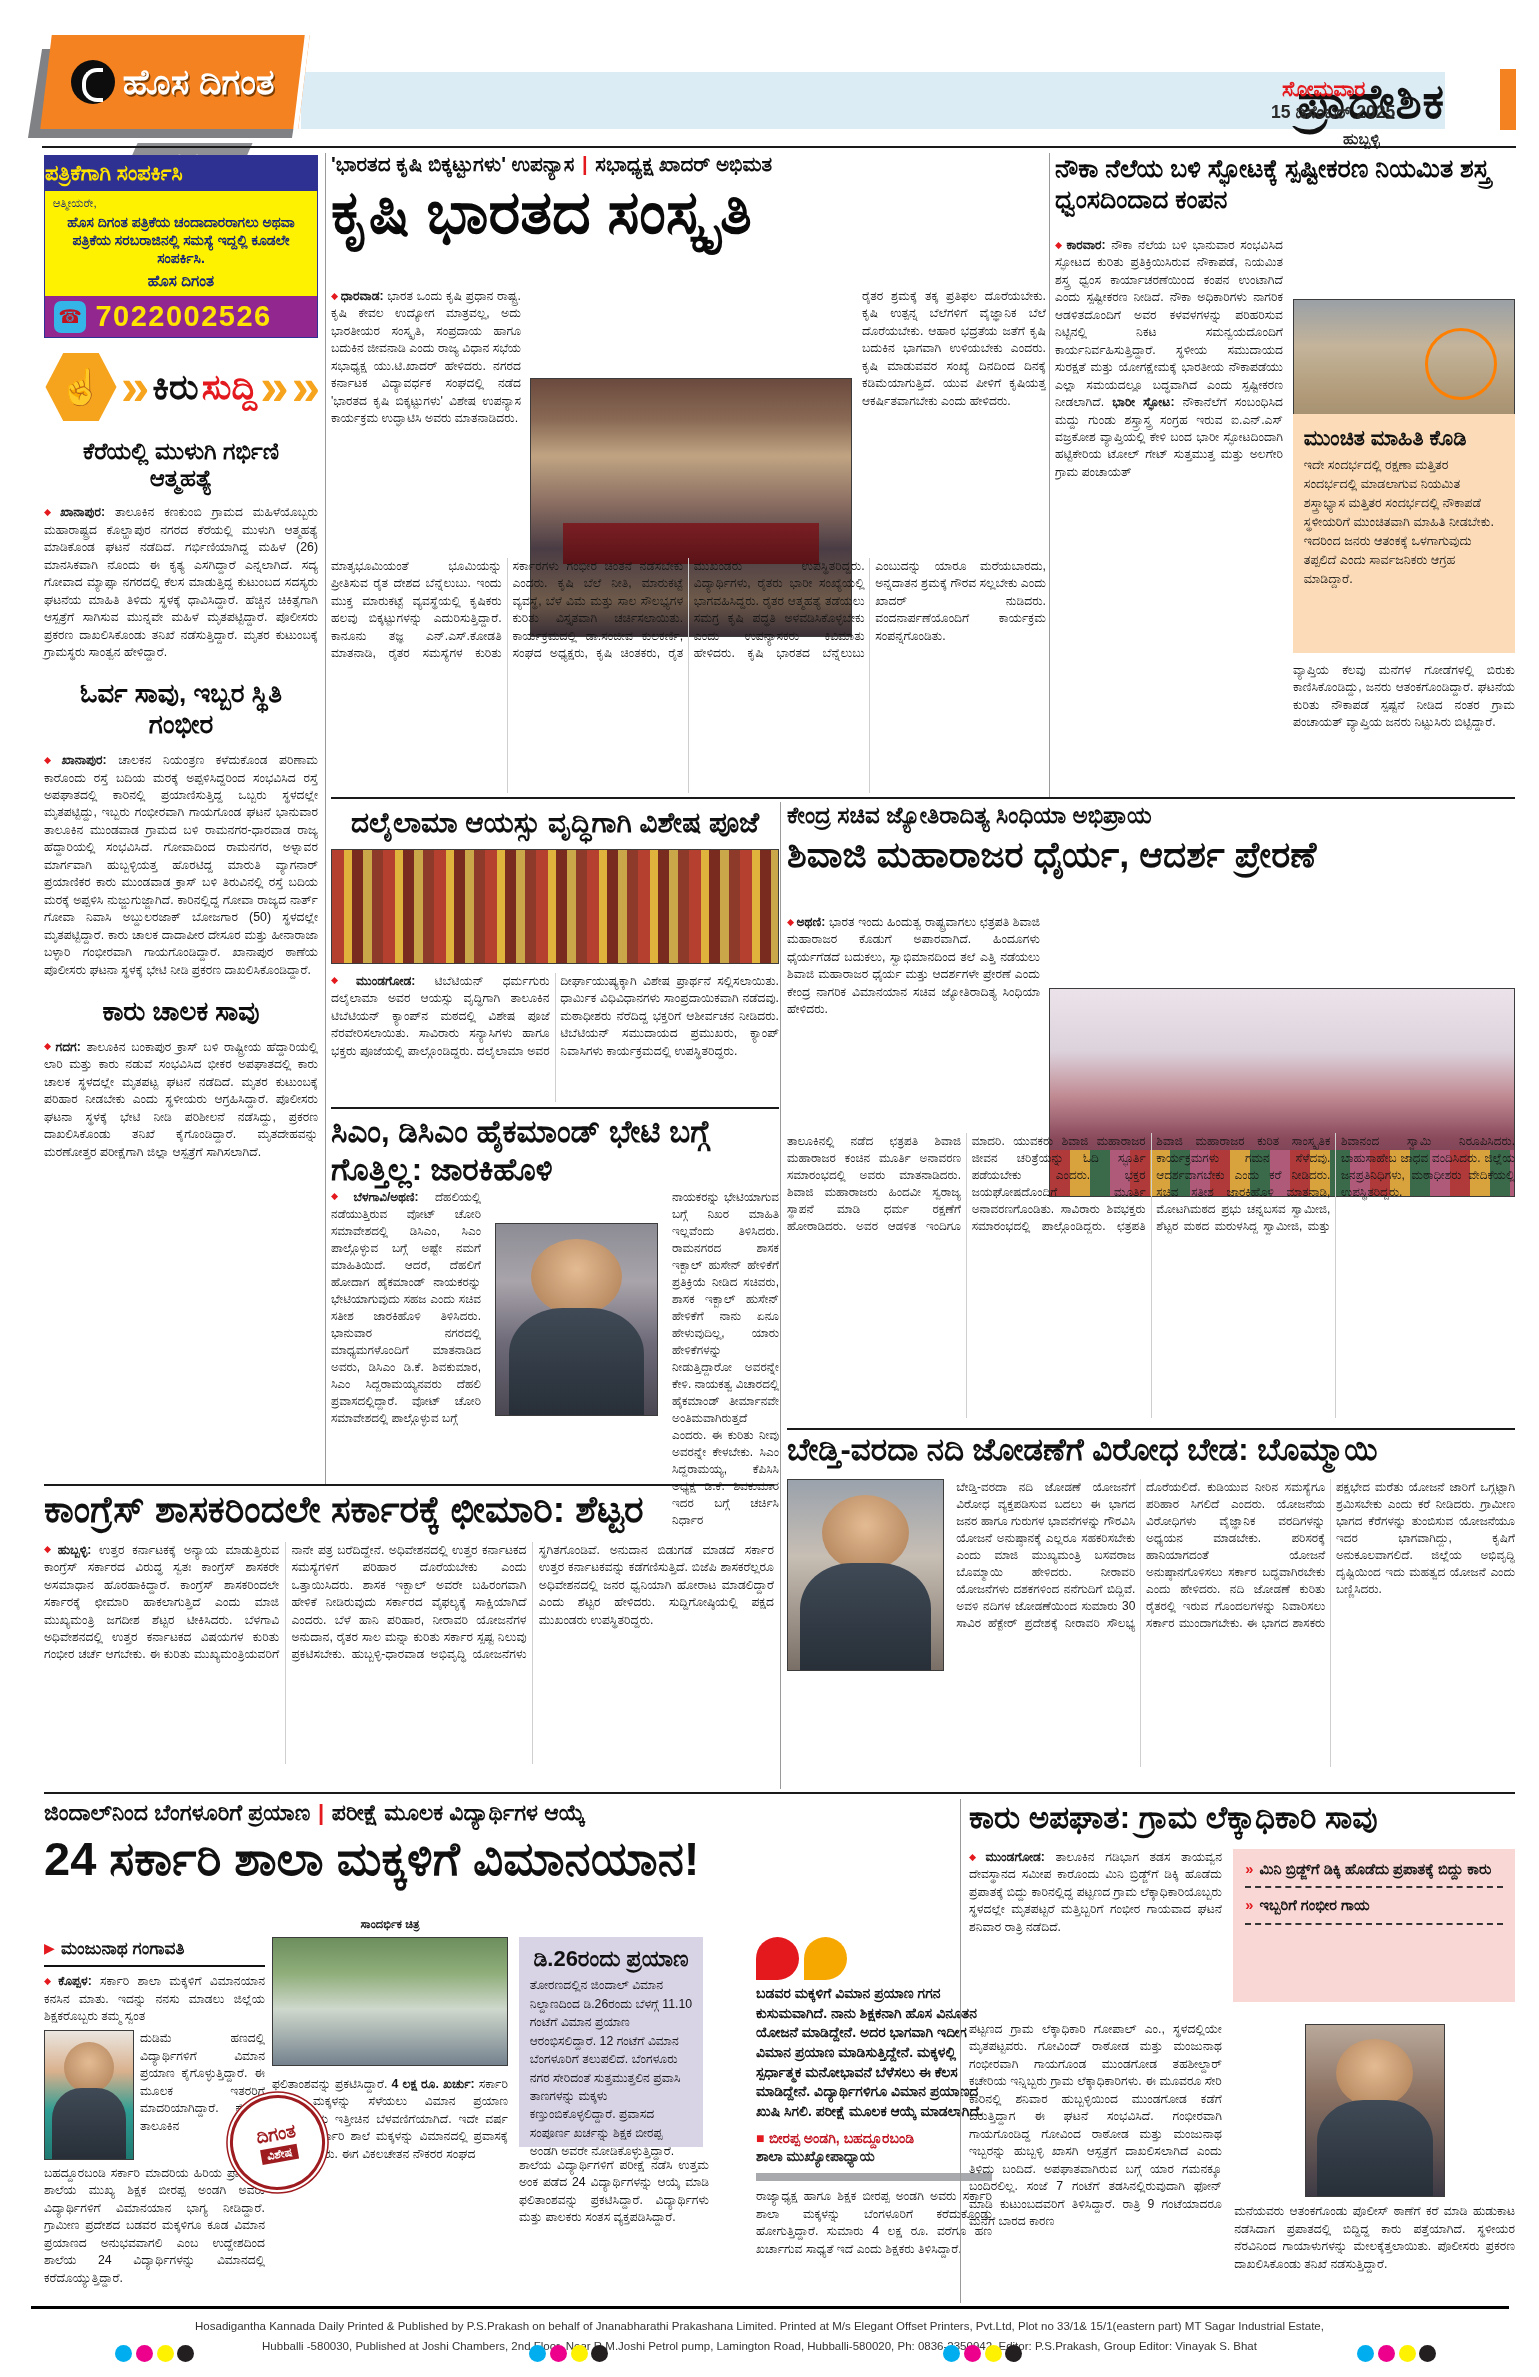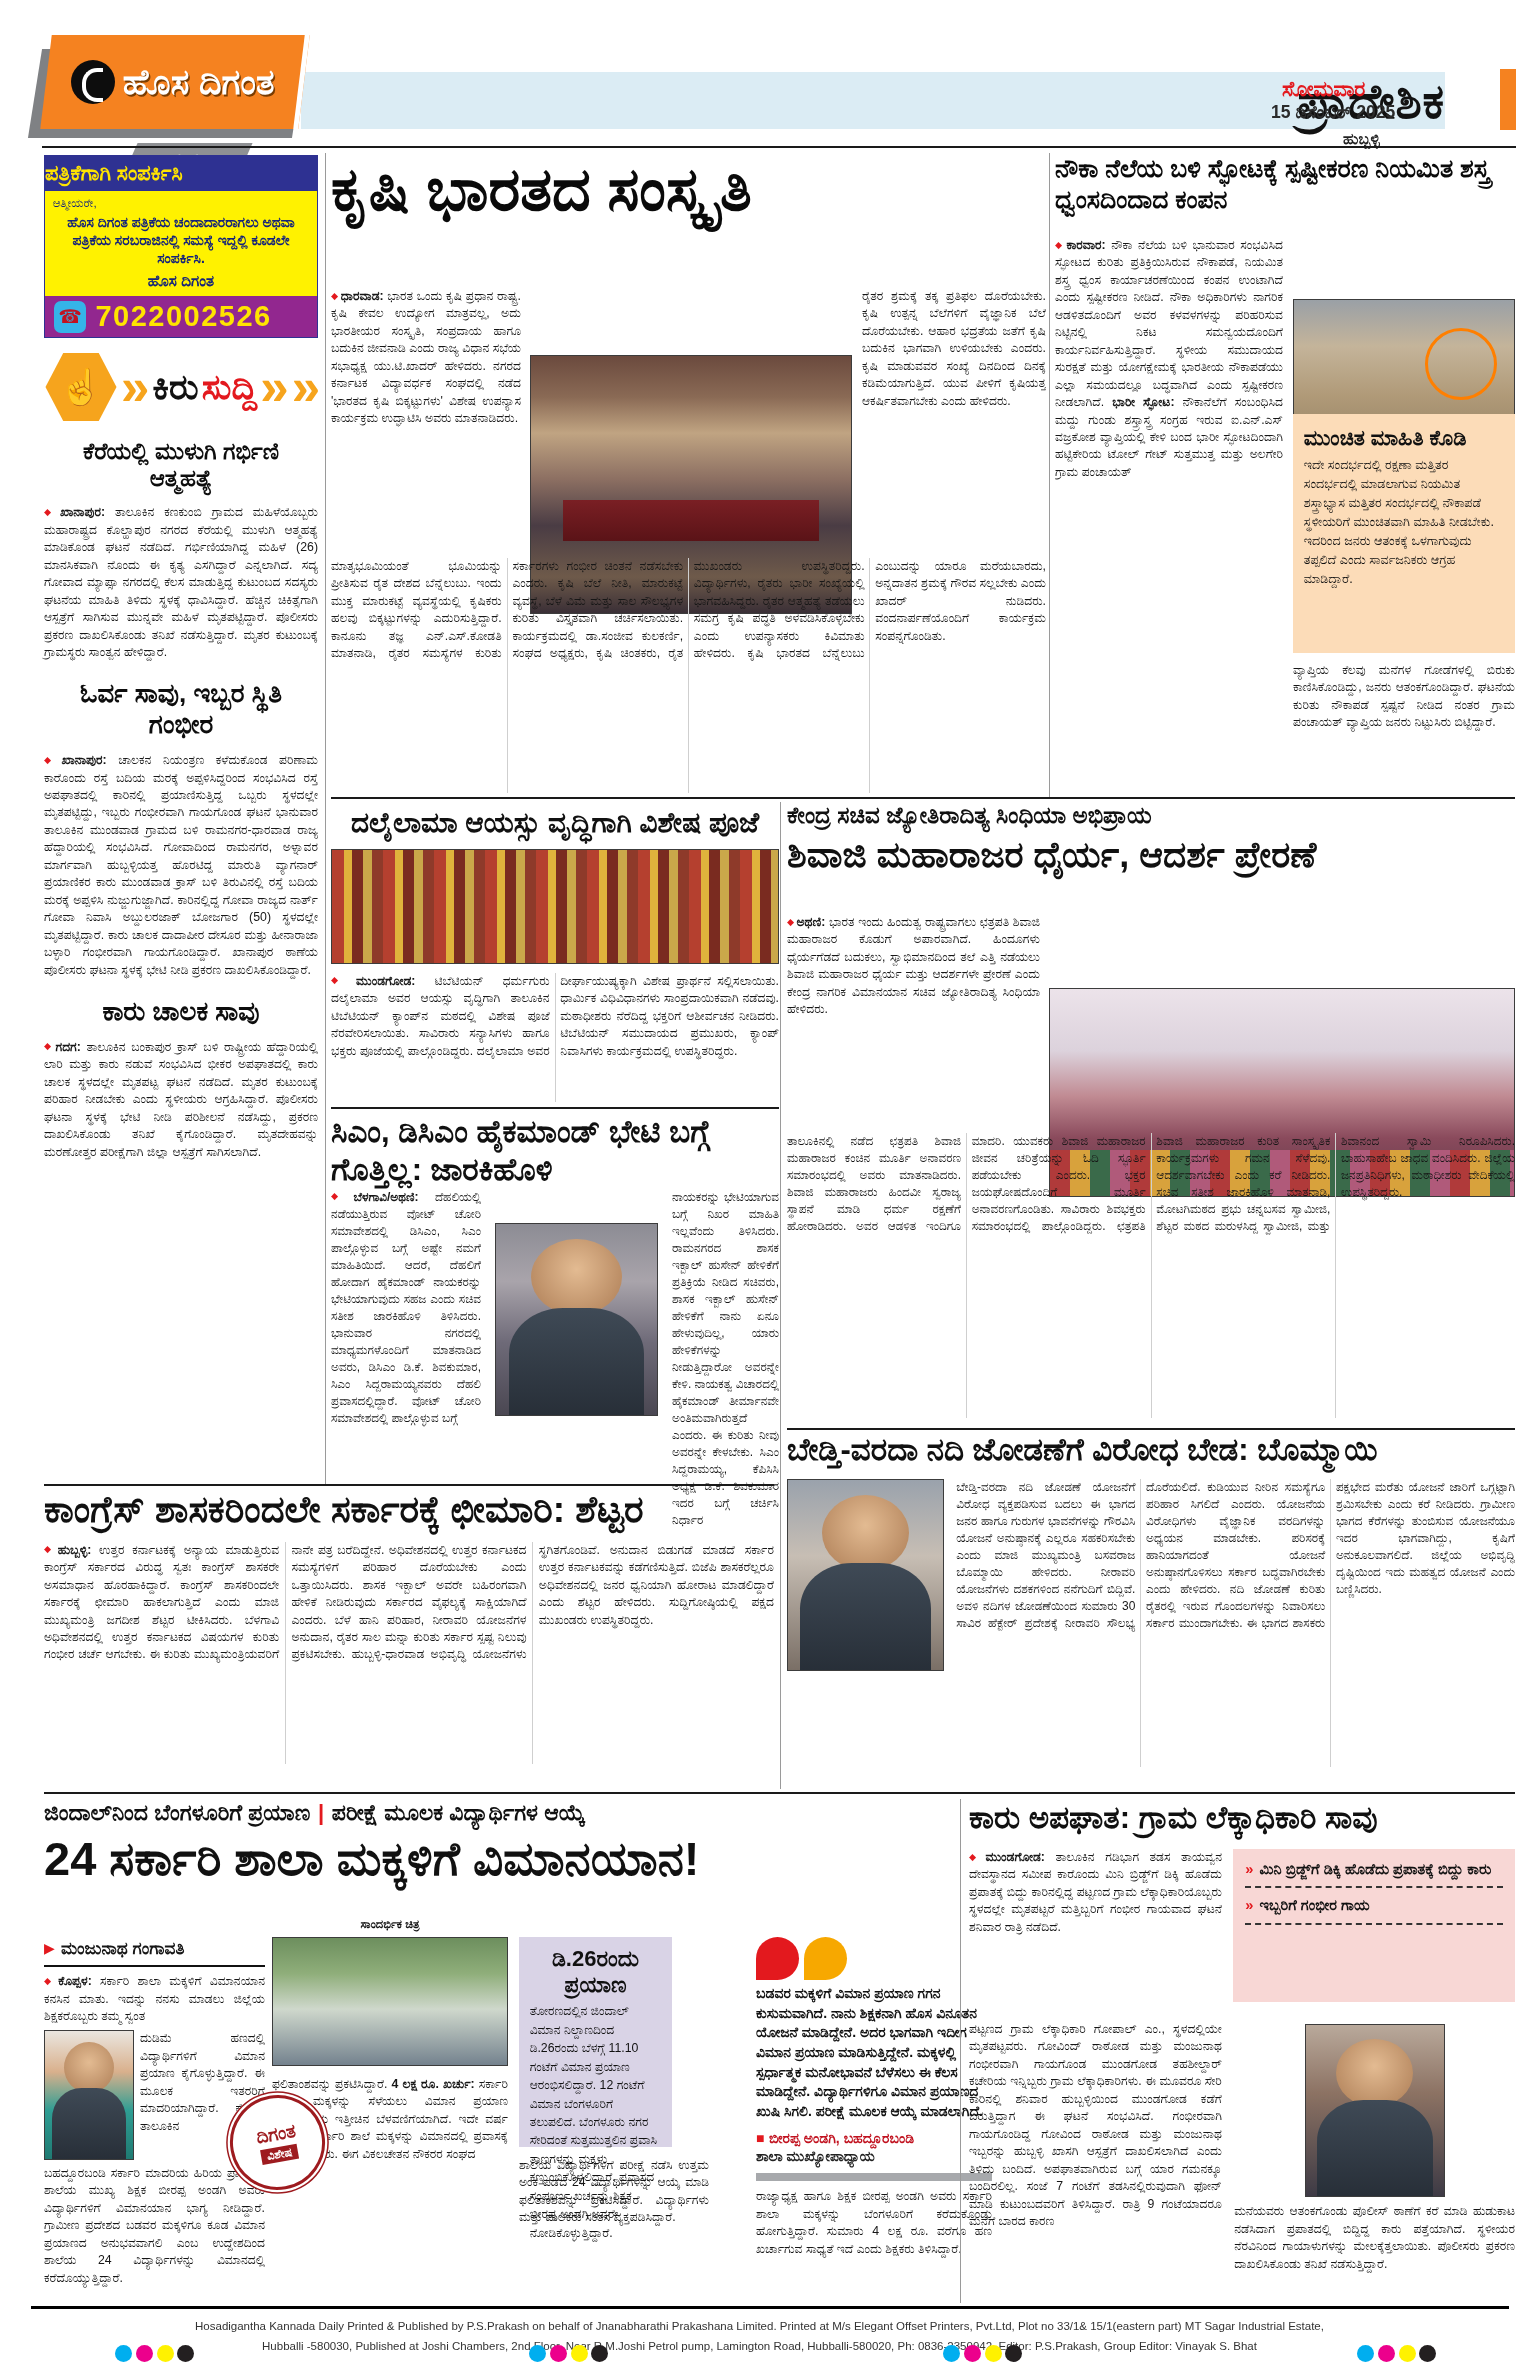--- a/index.html
+++ b/index.html
@@ -133,21 +133,21 @@
      background:linear-gradient(180deg,#eae6e0 0%,#d9b08c 32%,#2f9e94 62%,#1f7a72 100%);}
   .stamp{position:absolute;left:186px;top:163px;width:89px;height:89px;border:3.1px solid #9e1b1f;
      border-radius:50%;transform:rotate(-10deg);background:#fff;box-shadow:0 0 0 2.3px #fff,0 0 0 3.8px #9e1b1f;
      display:flex;flex-direction:column;align-items:center;justify-content:center;gap:1.5px;z-index:5;}
   .stamp-line1{color:#9e1b1f;font-weight:bold;font-size:18.4px;}
   .stamp-line2{color:#fff;background:#9e1b1f;font-weight:bold;font-size:11.5px;padding:0.8px 6.1px;}
   .flight-caption{left:228px;top:-14px;width:236px;text-align:center;font-size:11.5px;font-weight:bold;}
   .kids-photo{left:228px;top:4.6px;width:236px;height:129px;
      background:linear-gradient(180deg,#6d8f5e 0%,#8fae7a 28%,#cfd8cc 56%,#74828e 100%);}
   .flight-col2{left:228px;top:144px;width:236px;height:224px;overflow:hidden;}
-  .lav-box{left:475px;top:4.6px;width:153px;height:210px;background:#d9d3e6;padding:9.2px 10.7px;box-sizing:border-box;}
+  .lav-box{left:475px;top:4.6px;width:184px;height:210px;background:#d9d3e6;padding:9.2px 10.7px;box-sizing:border-box;}
   .lav-title{font-size:22px;font-weight:bold;text-align:center;margin-bottom:4.6px;}
   .lav-body{font-size:12.3px;line-height:1.5;}
   .flight-col3{left:475px;top:225px;width:190px;height:143px;overflow:hidden;}
   .quote-block{left:676px;top:4.6px;width:236px;height:363px;overflow:hidden;margin-left:36px;}
   .quote-icons{display:flex;gap:4.6px;margin-bottom:4.6px;}
   .q1,.q2{width:43px;height:43px;border-radius:50% 50% 50% 0;}
   .q1{background:#e3191e;}
   .q2{background:#f7a800;}
   .quote-text{font-size:14px;font-weight:bold;line-height:1.4;text-align:left;}
   .quote-attr{margin-top:7.7px;font-weight:bold;font-size:14px;color:#c1121f;line-height:1.3;}
@@ -232,20 +232,23 @@
       <p class="body-text"><span class="diamond">◆</span><span class="dateline">ಖಾನಾಪುರ:</span> <span>ಚಾಲಕನ ನಿಯಂತ್ರಣ ಕಳೆದುಕೊಂಡ ಪರಿಣಾಮ ಕಾರೊಂದು ರಸ್ತೆ ಬದಿಯ ಮರಕ್ಕೆ ಅಪ್ಪಳಿಸಿದ್ದರಿಂದ ಸಂಭವಿಸಿದ ರಸ್ತೆ ಅಪಘಾತದಲ್ಲಿ ಕಾರಿನಲ್ಲಿ ಪ್ರಯಾಣಿಸುತ್ತಿದ್ದ ಒಬ್ಬರು ಸ್ಥಳದಲ್ಲೇ ಮೃತಪಟ್ಟಿದ್ದು, ಇಬ್ಬರು ಗಂಭೀರವಾಗಿ ಗಾಯಗೊಂಡ ಘಟನೆ ಭಾನುವಾರ ತಾಲೂಕಿನ ಮುಂಡವಾಡ ಗ್ರಾಮದ ಬಳಿ ರಾಮನಗರ-ಧಾರವಾಡ ರಾಜ್ಯ ಹೆದ್ದಾರಿಯಲ್ಲಿ ಸಂಭವಿಸಿದೆ. ಗೋವಾದಿಂದ ರಾಮನಗರ, ಅಳ್ನಾವರ ಮಾರ್ಗವಾಗಿ ಹುಬ್ಬಳ್ಳಿಯತ್ತ ಹೊರಟಿದ್ದ ಮಾರುತಿ ವ್ಯಾಗನಾರ್ ಪ್ರಯಾಣಿಕರ ಕಾರು ಮುಂಡವಾಡ ಕ್ರಾಸ್ ಬಳಿ ತಿರುವಿನಲ್ಲಿ ರಸ್ತೆ ಬದಿಯ ಮರಕ್ಕೆ ಅಪ್ಪಳಿಸಿ ನುಜ್ಜುಗುಜ್ಜಾಗಿದೆ. ಕಾರಿನಲ್ಲಿದ್ದ ಗೋವಾ ರಾಜ್ಯದ ನಾರ್ತ್ ಗೋವಾ ನಿವಾಸಿ ಅಬ್ದುಲರಜಾಕ್ ಬೋಜಗಾರ (50) ಸ್ಥಳದಲ್ಲೇ ಮೃತಪಟ್ಟಿದ್ದಾರೆ. ಕಾರು ಚಾಲಕ ದಾದಾಪೀರ ದೇಸೂರ ಮತ್ತು ಹೀನಾರಾಜಾ ಬಳ್ಳಾರಿ ಗಂಭೀರವಾಗಿ ಗಾಯಗೊಂಡಿದ್ದಾರೆ. ಖಾನಾಪುರ ಠಾಣೆಯ ಪೊಲೀಸರು ಘಟನಾ ಸ್ಥಳಕ್ಕೆ ಭೇಟಿ ನೀಡಿ ಪ್ರಕರಣ ದಾಖಲಿಸಿಕೊಂಡಿದ್ದಾರೆ.</span></p>
     </div>
 
     <div>
       <div class="story-headline sh2">ಕಾರು ಚಾಲಕ ಸಾವು</div>
       <p class="body-text"><span class="diamond">◆</span><span class="dateline">ಗದಗ:</span> <span>ತಾಲೂಕಿನ ಬಂಕಾಪುರ ಕ್ರಾಸ್ ಬಳಿ ರಾಷ್ಟ್ರೀಯ ಹೆದ್ದಾರಿಯಲ್ಲಿ ಲಾರಿ ಮತ್ತು ಕಾರು ನಡುವೆ ಸಂಭವಿಸಿದ ಭೀಕರ ಅಪಘಾತದಲ್ಲಿ ಕಾರು ಚಾಲಕ ಸ್ಥಳದಲ್ಲೇ ಮೃತಪಟ್ಟ ಘಟನೆ ನಡೆದಿದೆ. ಮೃತರ ಕುಟುಂಬಕ್ಕೆ ಪರಿಹಾರ ನೀಡಬೇಕು ಎಂದು ಸ್ಥಳೀಯರು ಆಗ್ರಹಿಸಿದ್ದಾರೆ. ಪೊಲೀಸರು ಘಟನಾ ಸ್ಥಳಕ್ಕೆ ಭೇಟಿ ನೀಡಿ ಪರಿಶೀಲನೆ ನಡೆಸಿದ್ದು, ಪ್ರಕರಣ ದಾಖಲಿಸಿಕೊಂಡು ತನಿಖೆ ಕೈಗೊಂಡಿದ್ದಾರೆ. ಮೃತದೇಹವನ್ನು ಮರಣೋತ್ತರ ಪರೀಕ್ಷೆಗಾಗಿ ಜಿಲ್ಲಾ ಆಸ್ಪತ್ರೆಗೆ ಸಾಗಿಸಲಾಗಿದೆ.</span></p>
     </div>
   </div>
 
   <div class="abs main-art">
+    <div class="kicker">
+      <span>'ಭಾರತದ ಕೃಷಿ ಬಿಕ್ಕಟ್ಟುಗಳು' ಉಪನ್ಯಾಸ</span><span class="red-sep">|</span><span>ಸಭಾಧ್ಯಕ್ಷ ಖಾದರ್ ಅಭಿಮತ</span>
+    </div>
     <div class="main-headline">ಕೃಷಿ ಭಾರತದ ಸಂಸ್ಕೃತಿ</div>
     <div class="abs main-colL body-text">
       <span class="diamond">◆</span><span class="dateline">ಧಾರವಾಡ:</span> <span>ಭಾರತ ಒಂದು ಕೃಷಿ ಪ್ರಧಾನ ರಾಷ್ಟ್ರ. ಕೃಷಿ ಕೇವಲ ಉದ್ಯೋಗ ಮಾತ್ರವಲ್ಲ, ಅದು ಭಾರತೀಯರ ಸಂಸ್ಕೃತಿ, ಸಂಪ್ರದಾಯ ಹಾಗೂ ಬದುಕಿನ ಜೀವನಾಡಿ ಎಂದು ರಾಜ್ಯ ವಿಧಾನ ಸಭೆಯ ಸಭಾಧ್ಯಕ್ಷ ಯು.ಟಿ.ಖಾದರ್ ಹೇಳಿದರು. ನಗರದ ಕರ್ನಾಟಕ ವಿದ್ಯಾವರ್ಧಕ ಸಂಘದಲ್ಲಿ ನಡೆದ 'ಭಾರತದ ಕೃಷಿ ಬಿಕ್ಕಟ್ಟುಗಳು' ವಿಶೇಷ ಉಪನ್ಯಾಸ ಕಾರ್ಯಕ್ರಮ ಉದ್ಘಾಟಿಸಿ ಅವರು ಮಾತನಾಡಿದರು.</span>
     </div>
     <div class="abs photo main-photo"></div>
     <div class="abs main-colR body-text">
       <span>ರೈತರ ಶ್ರಮಕ್ಕೆ ತಕ್ಕ ಪ್ರತಿಫಲ ದೊರೆಯಬೇಕು. ಕೃಷಿ ಉತ್ಪನ್ನ ಬೆಲೆಗಳಿಗೆ ವೈಜ್ಞಾನಿಕ ಬೆಲೆ ದೊರೆಯಬೇಕು. ಆಹಾರ ಭದ್ರತೆಯ ಜತೆಗೆ ಕೃಷಿ ಬದುಕಿನ ಭಾಗವಾಗಿ ಉಳಿಯಬೇಕು ಎಂದರು. ಕೃಷಿ ಮಾಡುವವರ ಸಂಖ್ಯೆ ದಿನದಿಂದ ದಿನಕ್ಕೆ ಕಡಿಮೆಯಾಗುತ್ತಿದೆ. ಯುವ ಪೀಳಿಗೆ ಕೃಷಿಯತ್ತ ಆಕರ್ಷಿತವಾಗಬೇಕು ಎಂದು ಹೇಳಿದರು.</span>
     </div>
     <div class="abs main-bottom body-text">
       <span>ಮಾತೃಭೂಮಿಯಂತೆ ಭೂಮಿಯನ್ನು ಪ್ರೀತಿಸುವ ರೈತ ದೇಶದ ಬೆನ್ನೆಲುಬು. ಇಂದು ಮುಕ್ತ ಮಾರುಕಟ್ಟೆ ವ್ಯವಸ್ಥೆಯಲ್ಲಿ ಕೃಷಿಕರು ಹಲವು ಬಿಕ್ಕಟ್ಟುಗಳನ್ನು ಎದುರಿಸುತ್ತಿದ್ದಾರೆ. ಕಾನೂನು ತಜ್ಞ ಎನ್.ಎಸ್.ಕೋಡತಿ ಮಾತನಾಡಿ, ರೈತರ ಸಮಸ್ಯೆಗಳ ಕುರಿತು ಸರ್ಕಾರಗಳು ಗಂಭೀರ ಚಿಂತನೆ ನಡೆಸಬೇಕು ಎಂದರು. ಕೃಷಿ ಬೆಲೆ ನೀತಿ, ಮಾರುಕಟ್ಟೆ ವ್ಯವಸ್ಥೆ, ಬೆಳೆ ವಿಮೆ ಮತ್ತು ಸಾಲ ಸೌಲಭ್ಯಗಳ ಕುರಿತು ವಿಸ್ತೃತವಾಗಿ ಚರ್ಚಿಸಲಾಯಿತು. ಕಾರ್ಯಕ್ರಮದಲ್ಲಿ ಡಾ.ಸಂಜೀವ ಕುಲಕರ್ಣಿ, ಸಂಘದ ಅಧ್ಯಕ್ಷರು, ಕೃಷಿ ಚಿಂತಕರು, ರೈತ ಮುಖಂಡರು ಉಪಸ್ಥಿತರಿದ್ದರು. ವಿದ್ಯಾರ್ಥಿಗಳು, ರೈತರು ಭಾರೀ ಸಂಖ್ಯೆಯಲ್ಲಿ ಭಾಗವಹಿಸಿದ್ದರು. ರೈತರ ಆತ್ಮಹತ್ಯೆ ತಡೆಯಲು ಸಮಗ್ರ ಕೃಷಿ ಪದ್ಧತಿ ಅಳವಡಿಸಿಕೊಳ್ಳಬೇಕು ಎಂದು ಉಪನ್ಯಾಸಕರು ಕಿವಿಮಾತು ಹೇಳಿದರು. ಕೃಷಿ ಭಾರತದ ಬೆನ್ನೆಲುಬು ಎಂಬುದನ್ನು ಯಾರೂ ಮರೆಯಬಾರದು, ಅನ್ನದಾತನ ಶ್ರಮಕ್ಕೆ ಗೌರವ ಸಲ್ಲಬೇಕು ಎಂದು ಖಾದರ್ ನುಡಿದರು. ವಂದನಾರ್ಪಣೆಯೊಂದಿಗೆ ಕಾರ್ಯಕ್ರಮ ಸಂಪನ್ನಗೊಂಡಿತು.</span>

